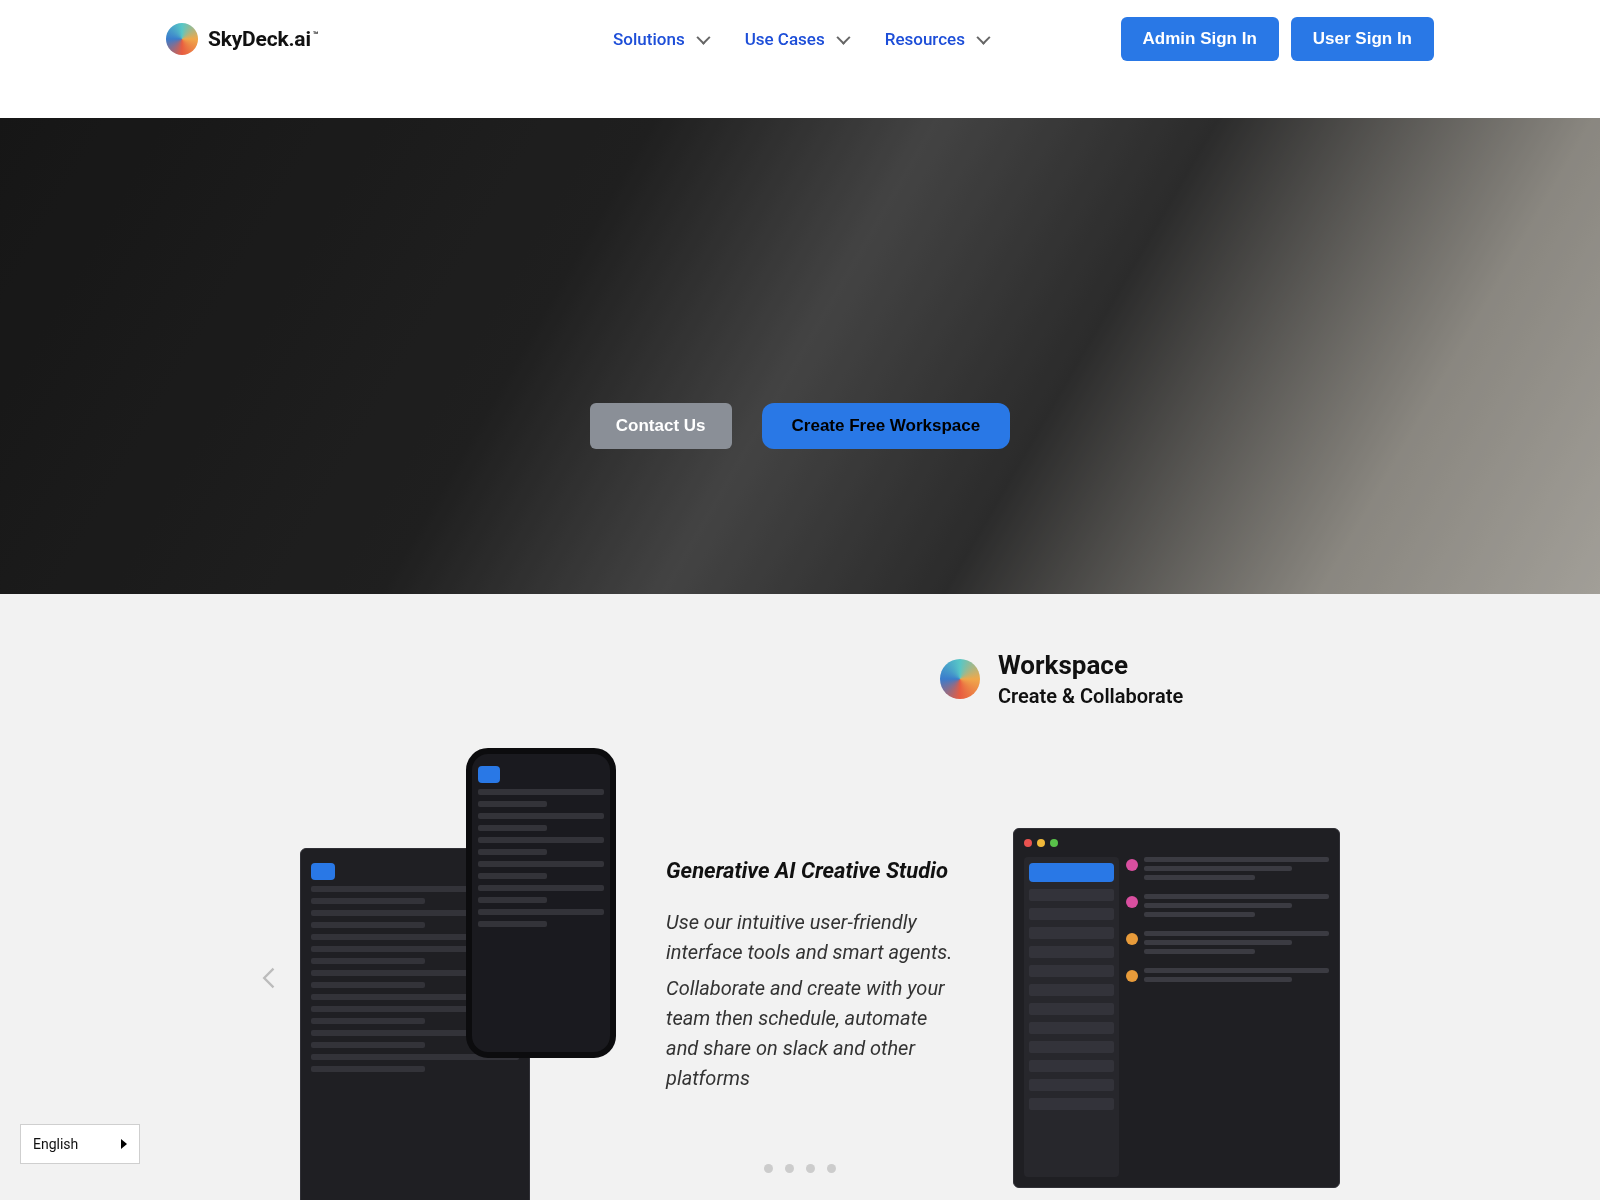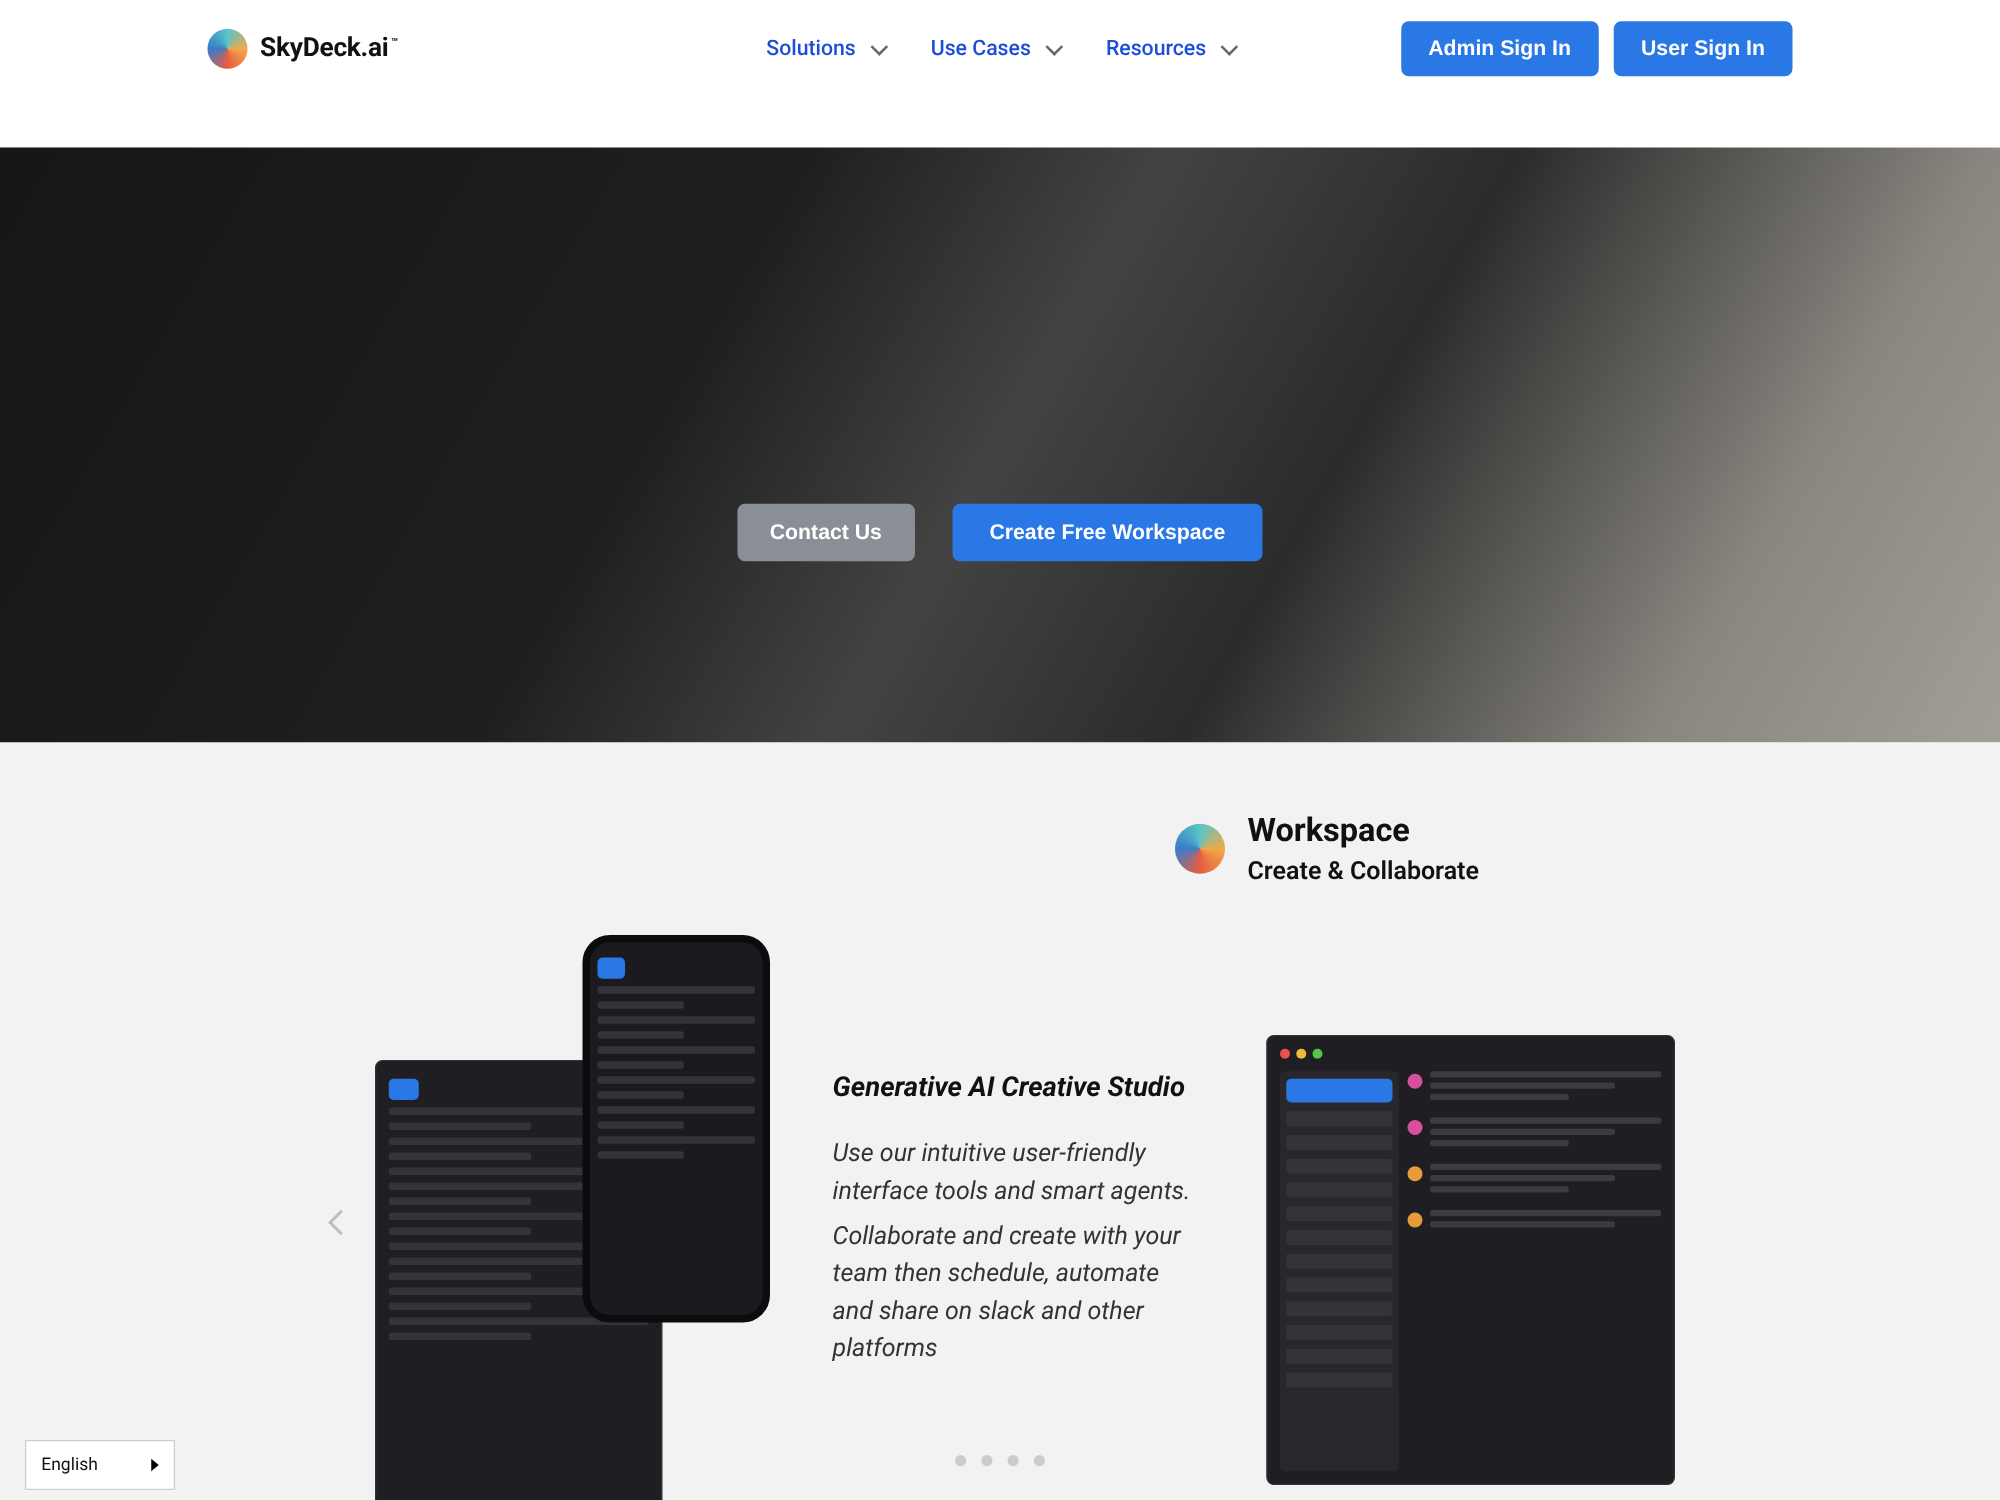--- a/index.html
+++ b/index.html
@@ -77,21 +77,21 @@
   }
   .hero::after{ 
     content:""; position:absolute; inset:0; background: rgba(0,0,0,0.25);
   }
   .hero-btns {
     position: relative; z-index: 2;
     margin-top: 140px;
     display: flex; gap: 30px;
   }
   .btn-muted { background: #8a8f97; color: #fff; font-size: 17px; padding: 13px 26px; }
-  .btn-hero-blue { background: #2978e6; color: #ffffff; font-size: 17px; padding: 13px 30px; }
+  .btn-hero-blue { background: #2978e6; color: #000000; font-size: 17px; padding: 13px 30px; border-radius: 12px; }
 
   
   .feature {
     background: #f2f2f2;
     padding: 56px 0 80px 0;
     position: relative;
     min-height: 646px;
   }
   .feature-header {
     display: flex; align-items: center; gap: 18px;
@@ -183,21 +183,21 @@
     position: absolute;
     left: 50%; transform: translateX(-50%);
     top: 570px;
     display: flex; gap: 12px;
   }
   .dot { width:9px; height:9px; border-radius:50%; background:#ccc; cursor:pointer; }
 
   
   .lang {
     position: fixed;
-    left: 20px; bottom: 8px;
+    left: 20px; bottom: 36px;
     width: 120px; height: 40px;
     border: 1px solid #cfcfcf;
     background:#fff;
     display:flex; align-items:center; justify-content:space-between;
     padding: 0 12px;
     font-size: 14px;
     cursor:pointer;
   }
   .lang .tri {
     width:0;height:0;border-top:5px solid transparent;border-bottom:5px solid transparent;border-left:6px solid #000;

